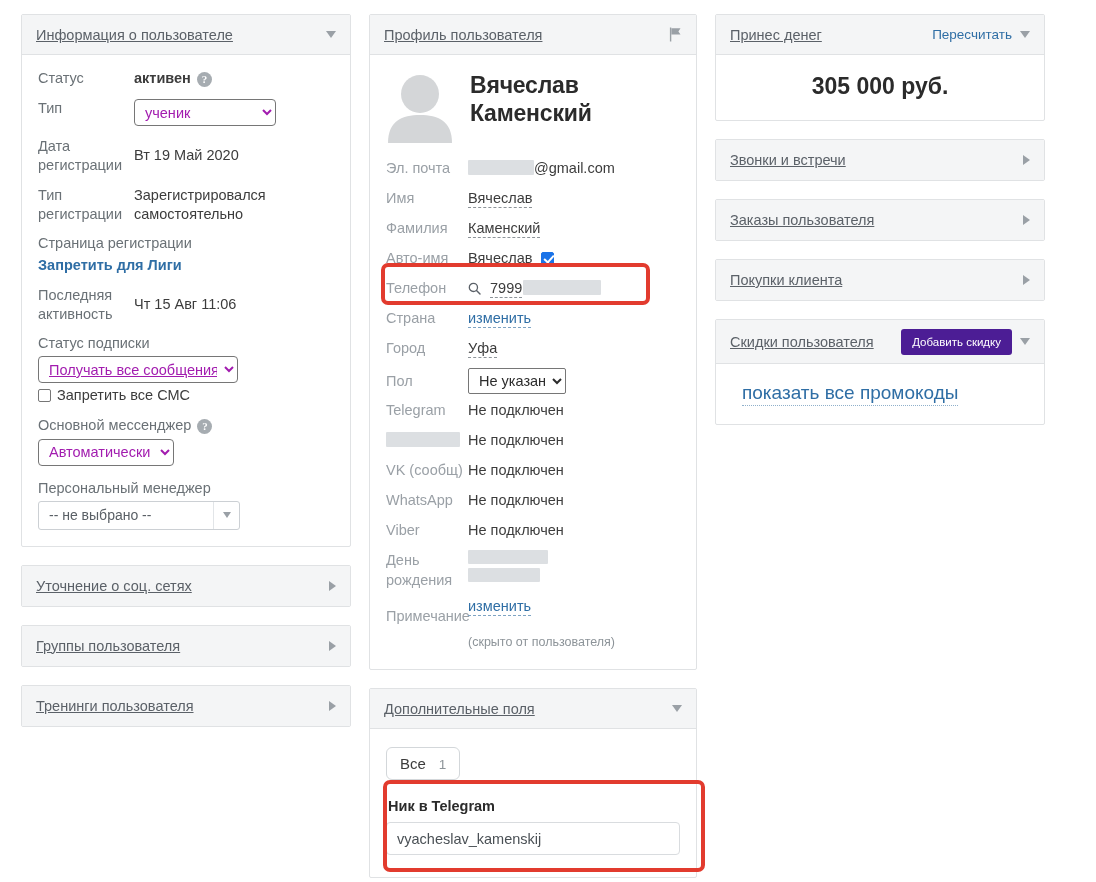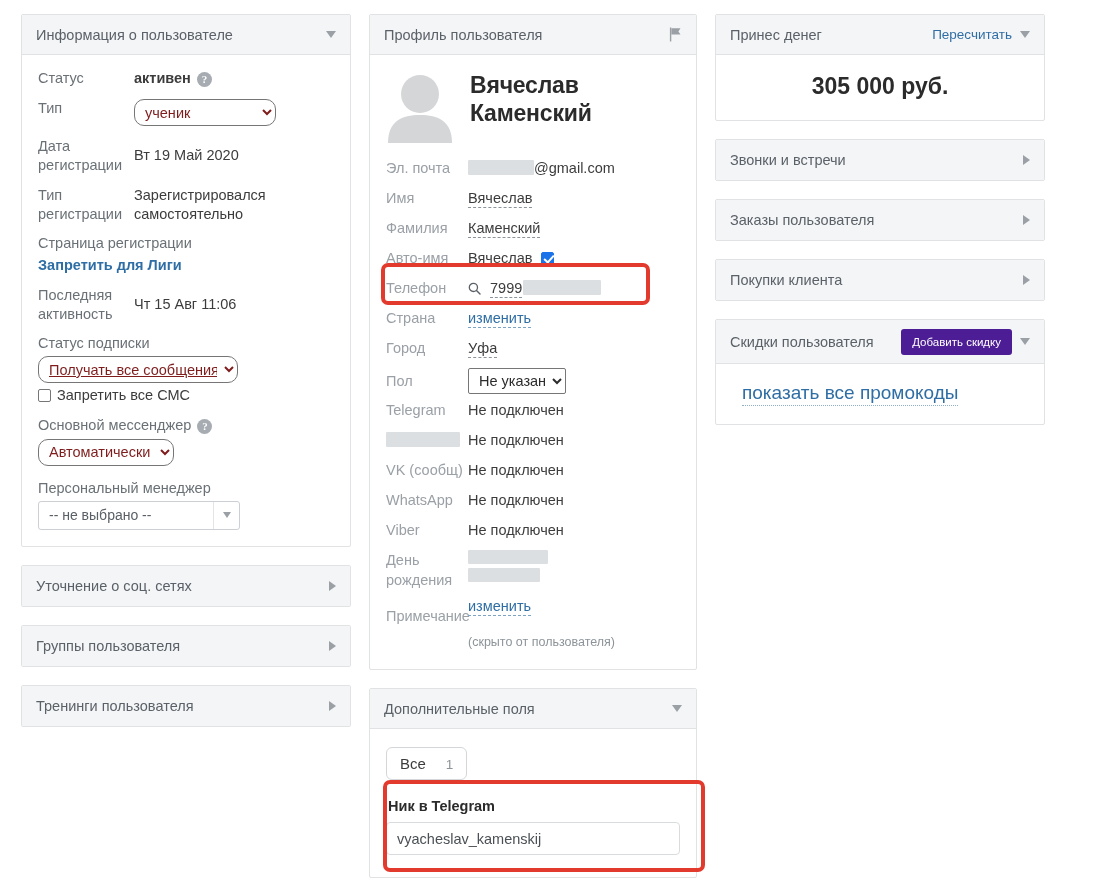--- a/index.html
+++ b/index.html
@@ -33,21 +33,21 @@
     background: #f4f5f6;
     border-bottom: 1px solid #e0e2e4;
     height: 40px;
     display: flex;
     align-items: center;
     padding: 0 14px;
     font-size: 14.5px;
     color: #5b6168;
   }
   .panel-head.collapsed { border-bottom: none; }
-  .panel-head .ph-title { flex: 1; white-space: nowrap; }
+  .panel-head .ph-title { flex: 1; white-space: nowrap; text-decoration: underline; }
   .caret-down {
     width: 0; height: 0;
     border-left: 5.5px solid transparent;
     border-right: 5.5px solid transparent;
     border-top: 7px solid #9aa0a6;
     margin-left: 8px;
   }
   .caret-right {
     width: 0; height: 0;
     border-top: 5.5px solid transparent;
@@ -75,24 +75,24 @@
     font-family: "Liberation Serif", serif;
   }
   .stacked-label { color: #6a7176; font-size: 14.5px; margin-bottom: 5px; }
   .link-blue { color: #2f6ea5; font-weight: bold; font-size: 14.5px; text-decoration: none; }
   .val-link { color: #2f6ea5; font-size: 14.5px; }
 
   
   select.sel {
     font-family: "Liberation Sans", sans-serif;
     font-size: 14.5px;
-    color: #7f1d1d;
+    color: #a21caf;
     background: #ffffff;
     border: 1px solid #767676;
-    border-radius: 10px;
+    border-radius: 4px;
     padding: 3px 4px 3px 6px;
     height: 27px;
     outline: none;
   }
   .sel-wide { width: 200px; text-decoration: underline; }
   .sel-type { width: 142px; }
   .fancy-select {
     display: flex; align-items: center;
     width: 202px; height: 29px;
     border: 1px solid #ccd0d4; border-radius: 3px;
@@ -163,21 +163,21 @@
   .hl {
     position: absolute;
     border: 4px solid #e23b2e;
     border-radius: 7px;
     pointer-events: none;
     z-index: 20;
   }
 
   
   .chip {
-    display: inline-flex; align-items: baseline; gap: 20px;
+    display: inline-flex; align-items: baseline; gap: 13px;
     border: 1px solid #d3d7da; border-radius: 6px;
     padding: 7px 13px; font-size: 15px; color: #3c3c3c;
     background: #fff;
   }
   .chip .chip-count { color: #8d9499; font-size: 13.5px; }
   .af-label { font-size: 14.5px; font-weight: bold; color: #2b2b2b; margin: 18px 0 8px 2px; }
   .af-input {
     width: 100%; height: 33px;
     border: 1px solid #d9dcdf; border-radius: 4px;
     font-family: "Liberation Sans", sans-serif;

